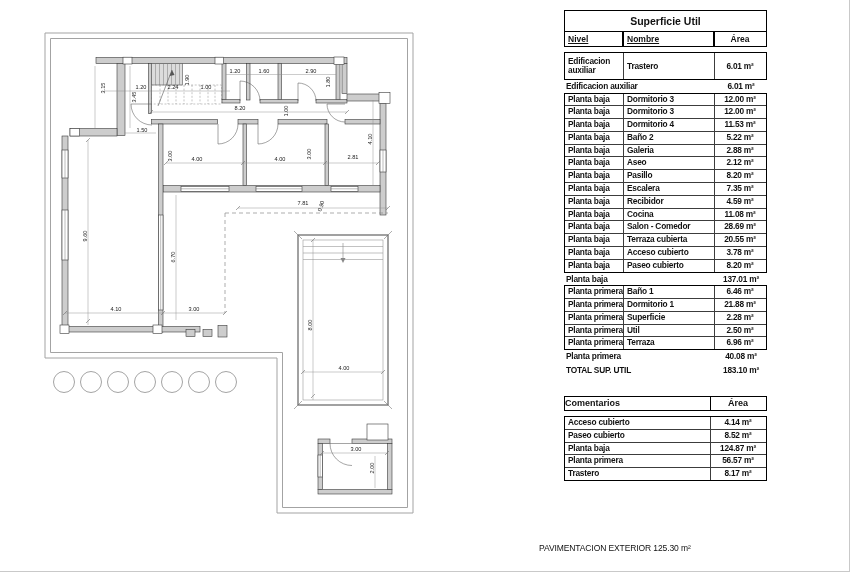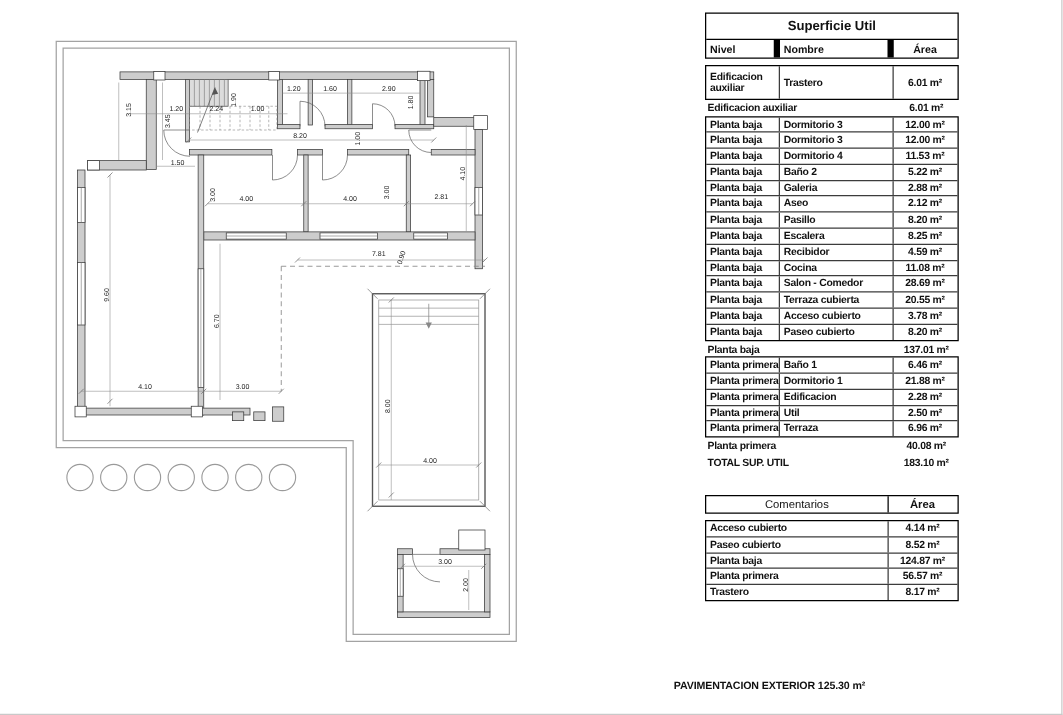--- a/index.html
+++ b/index.html
@@ -12,41 +12,41 @@
   
   .plan{position:absolute;left:0;top:0;width:530px;height:572px;}
   
   .tblwrap{position:absolute;left:536px;width:203px;padding-left:28px;}
   .t-util{top:10px;}
   .t-cons{top:396px;}
   .boxhead{border:1.5px solid #000;box-sizing:border-box;background:#fff;}
   .titlecell{font-weight:bold;font-size:10.5px;text-align:center;line-height:20px;height:20px;border-bottom:1px solid #000;letter-spacing:0px;}
   .t-cons .titlecell{height:18px;line-height:18px;}
   .hrow{display:grid;grid-template-columns:59px 91px 50px;height:14px;line-height:14px;font-size:8.5px;font-weight:bold;}
-  .hrow .hc1,.hrow .hc2{padding-left:3px;border-right:5px solid #000000;}
+  .hrow .hc1,.hrow .hc2{padding-left:3px;border-right:2px solid #000000;text-decoration:underline;}
   .hrow .hc3{text-align:center;}
   .hrow2{display:grid;grid-template-columns:146px 54px;height:13px;line-height:13px;font-size:9px;}
-  .hrow2 .hc1{text-align:center;border-right:1px solid #000;font-weight:normal;}
+  .hrow2 .hc1{text-align:left;border-right:1px solid #000;font-weight:bold;}
   .hrow2 .hc3{text-align:center;font-weight:bold;}
   .bodybox{border:1.5px solid #000;box-sizing:border-box;margin-top:3px;background:#fff;}
   .t-util .bodybox.first{margin-top:5px;}
   .t-cons .bodybox{margin-top:5px;}
   .row{display:grid;grid-template-columns:59px 91px 50px;height:11.8px;line-height:11.8px;
        font-size:8.3px;font-weight:bold;letter-spacing:-0.2px;border-bottom:1px solid #3c3c3c;}
   .bodybox .row:last-child{border-bottom:none;}
   .row .c1,.row .c2{padding-left:3px;border-right:1px solid #3c3c3c;overflow:hidden;white-space:nowrap;}
   .row .c3{text-align:center;}
   .row.tall{height:26px;line-height:26px;}
   .row.tall .c1{line-height:9.5px;padding-top:3.5px;white-space:normal;}
   .subrow{display:grid;grid-template-columns:151px 52px;height:12.5px;line-height:12.5px;
           font-size:8.3px;font-weight:bold;letter-spacing:-0.2px;}
   .subrow .s1{padding-left:2px;}
   .subrow .s3{text-align:center;}
   .totalrow{margin-top:1px;}
-  .footer-note{position:absolute;left:539px;top:543px;font-size:8.5px;font-weight:bold;letter-spacing:-0.1px;}
+  .footer-note{position:absolute;left:539px;top:543px;font-size:8.5px;font-weight:normal;letter-spacing:-0.1px;}
   svg text{font-family:"Liberation Sans","DejaVu Sans",sans-serif;font-size:5.6px;fill:#222;}
 </style>
 </head>
 <body>
 
 <div class="page-edge"></div>
 
 <svg class="plan" viewBox="0 0 530 572">
 
   <g fill="none" stroke="#a3a3a3" stroke-width="1">
@@ -316,21 +316,21 @@
       <div class="c3">2.12 m²</div>
     </div>
       <div class="row">
       <div class="c1">Planta baja</div>
       <div class="c2">Pasillo</div>
       <div class="c3">8.20 m²</div>
     </div>
       <div class="row">
       <div class="c1">Planta baja</div>
       <div class="c2">Escalera</div>
-      <div class="c3">8.25 m²</div>
+      <div class="c3">7.35 m²</div>
     </div>
       <div class="row">
       <div class="c1">Planta baja</div>
       <div class="c2">Recibidor</div>
       <div class="c3">4.59 m²</div>
     </div>
       <div class="row">
       <div class="c1">Planta baja</div>
       <div class="c2">Cocina</div>
       <div class="c3">11.08 m²</div>
@@ -367,21 +367,21 @@
       <div class="c2">Baño 1</div>
       <div class="c3">6.46 m²</div>
     </div>
       <div class="row">
       <div class="c1">Planta primera</div>
       <div class="c2">Dormitorio 1</div>
       <div class="c3">21.88 m²</div>
     </div>
       <div class="row">
       <div class="c1">Planta primera</div>
-      <div class="c2">Edificacion</div>
+      <div class="c2">Superficie</div>
       <div class="c3">2.28 m²</div>
     </div>
       <div class="row">
       <div class="c1">Planta primera</div>
       <div class="c2">Util</div>
       <div class="c3">2.50 m²</div>
     </div>
       <div class="row">
       <div class="c1">Planta primera</div>
       <div class="c2">Terraza</div>

